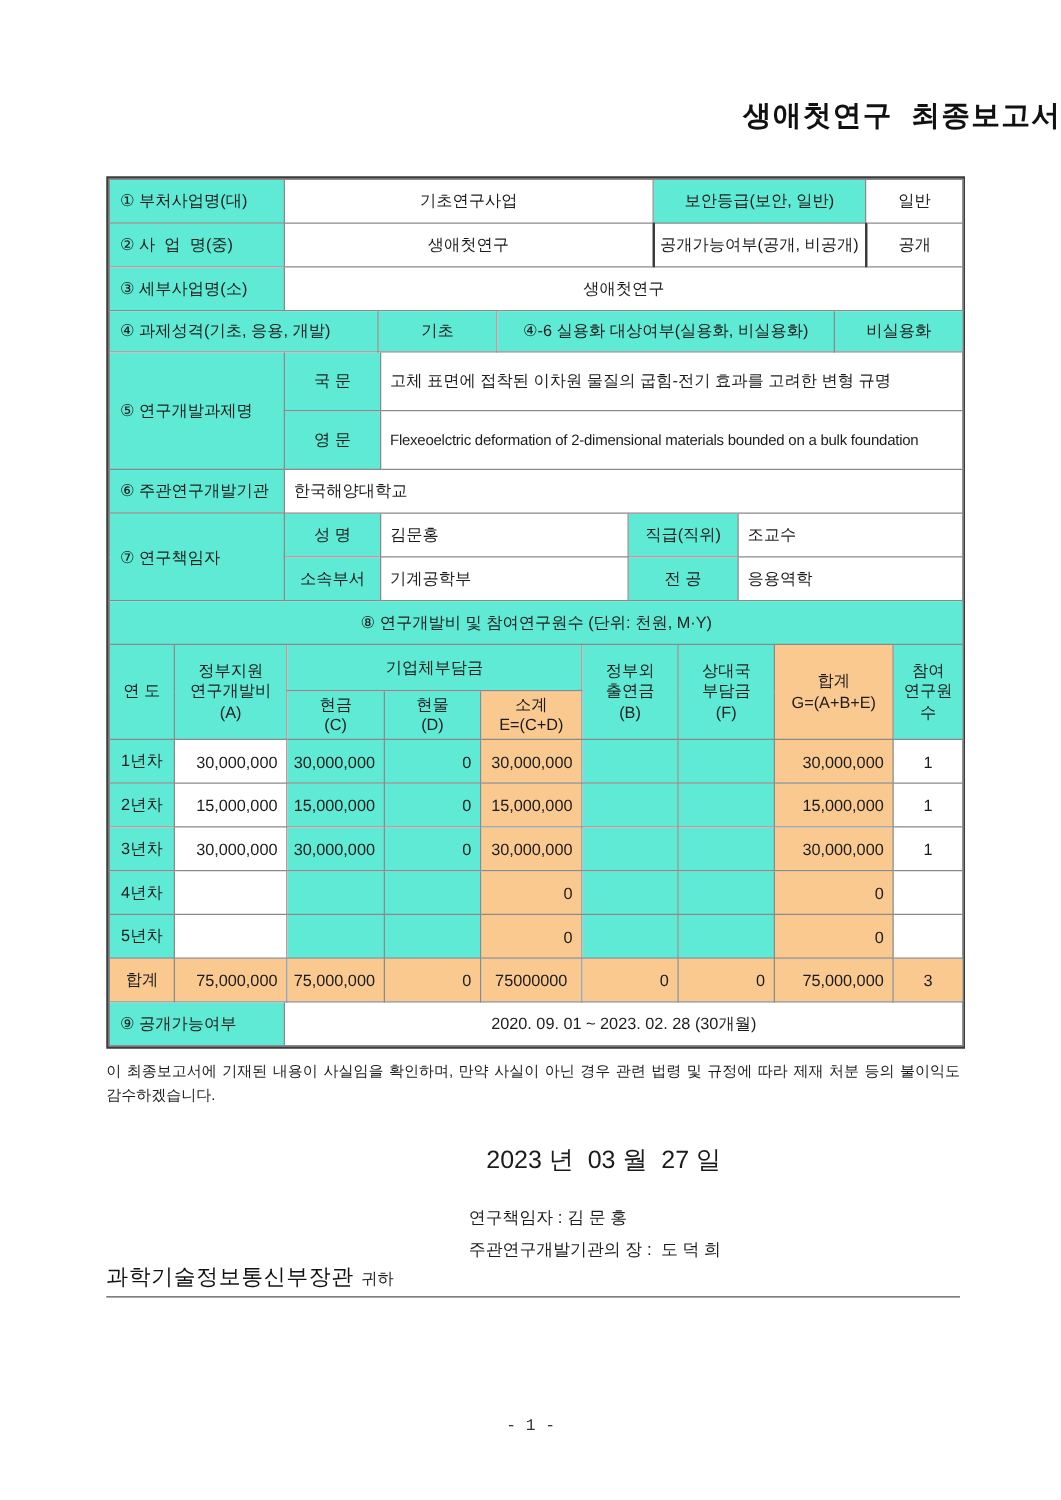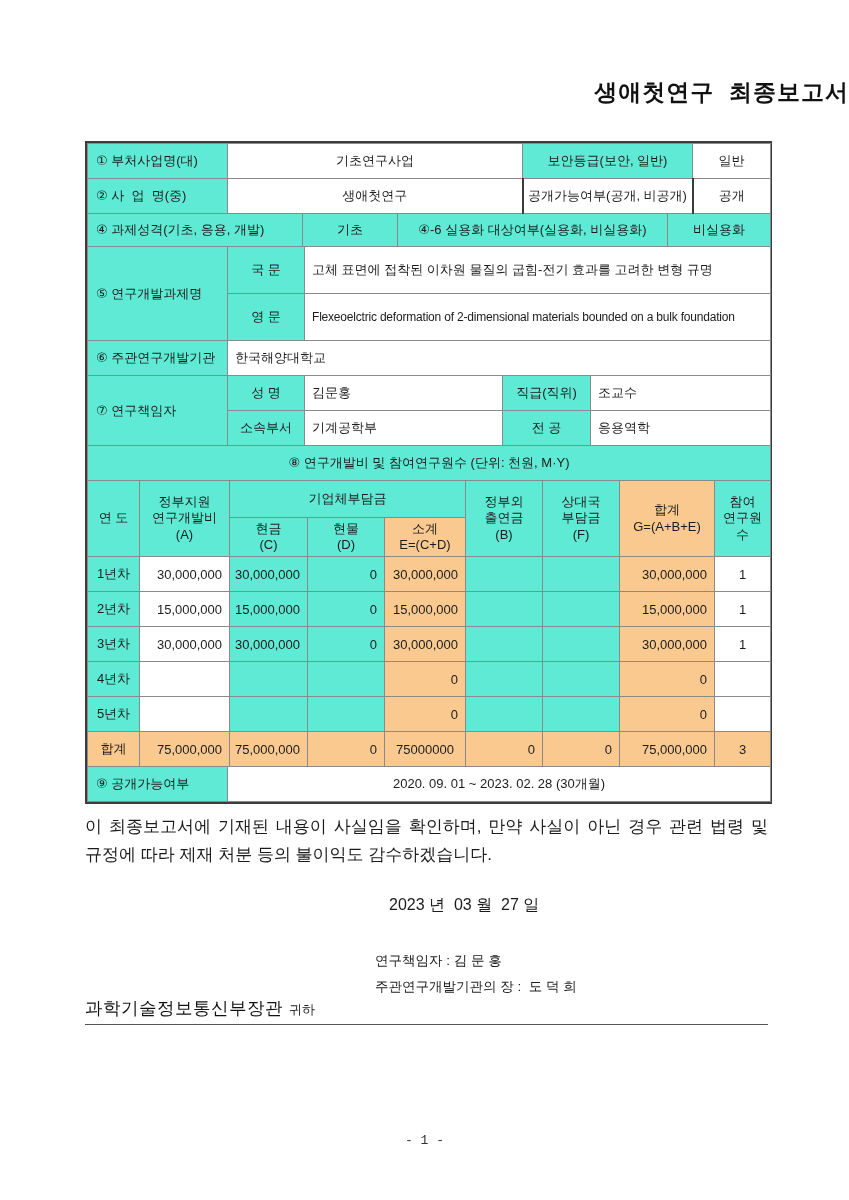--- a/index.html
+++ b/index.html
@@ -46,27 +46,27 @@
   .h37 td{height:36px;}
   .h39 td{height:38px;}
   .lbl{text-align:left;padding-left:8px;white-space:pre-wrap;}
   .lft{text-align:left;padding-left:7px;}
   .num{text-align:right;padding-right:7px;}
   .pre{white-space:pre-line;line-height:1.25;}
   .eng{font-size:12px;letter-spacing:-0.2px;}
   .darklr{border-left:2px solid #3c3c3c;border-right:2px solid #3c3c3c;text-align:center;}
   .decl{
     margin:9px 0 16px 85px;width:683px;
-    font-size:17px;line-height:1.62;
+    font-size:12px;line-height:1.62;
     text-align:justify;word-break:keep-all;
     white-space:pre-wrap;
     color:#1b1b1b;
   }
   .sig{margin:27px 0 0 375px;font-size:13.5px;color:#1b1b1b;}
-  .sig .date{margin-left:14px;font-size:16px;white-space:pre-wrap;margin-bottom:36px;}
+  .sig .date{margin-left:14px;font-size:20px;white-space:pre-wrap;margin-bottom:24px;}
   .sig .line{white-space:pre-wrap;margin-bottom:8px;}
   .recipient-row{
     margin:0 0 0 85px;width:683px;
     border-bottom:1.5px solid #555;
     padding-bottom:4px;
   }
   .recipient{font-size:17.5px;color:#111;letter-spacing:0.5px;}
   .recipient-suffix{font-size:13px;margin-left:6px;}
   .pageno{
     position:absolute;left:0;bottom:52px;width:100%;
@@ -99,20 +99,32 @@
       </tr>
       <tr class="h35">
         <td class="gray lbl">② 사  업  명(중)</td>
         <td>생애첫연구</td>
         <td class="darklr">공개가능여부(공개, 비공개)</td>
         <td>공개</td>
       </tr>
     </tbody>
       </table>
 
+    <table class="nt">
+      <colgroup>
+          <col style="width:140px">
+          <col style="width:543px">
+        </colgroup>
+      <tbody>
+          <tr class="h35">
+        <td class="gray lbl">③ 세부사업명(소)</td>
+        <td>생애첫연구</td>
+      </tr>
+    </tbody>
+      </table>
 
     <table class="nt">
       <colgroup>
           <col style="width:215px">
           <col style="width:95px">
           <col style="width:270px">
           <col style="width:103px">
         </colgroup>
       <tbody>
           <tr class="h33">

